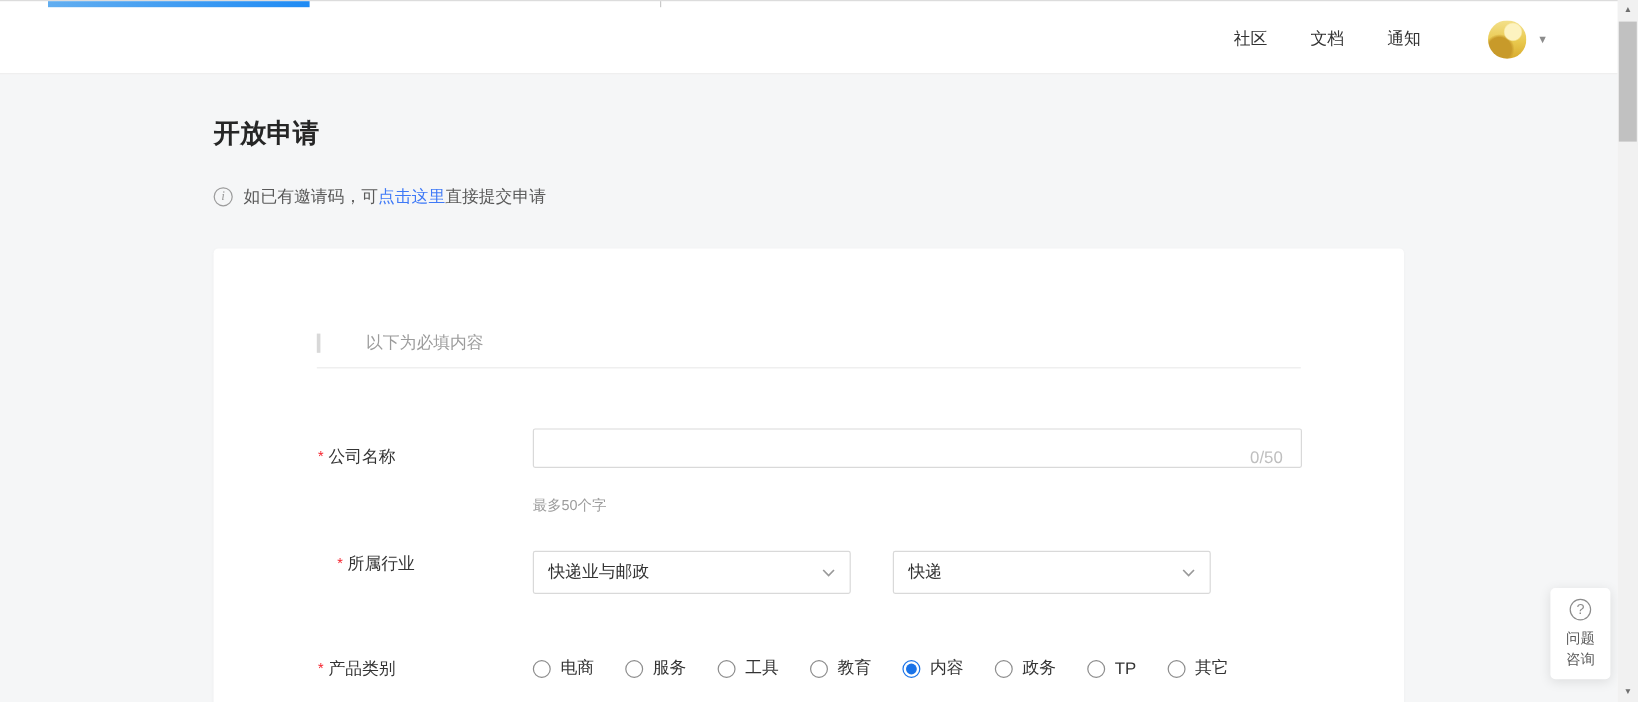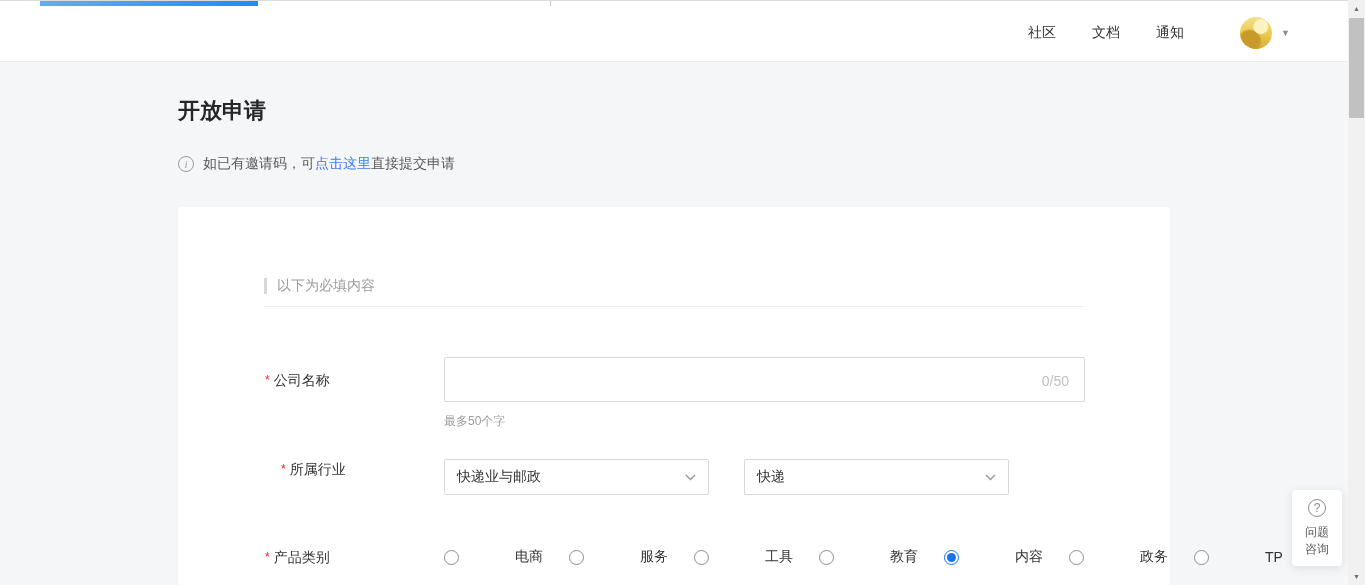--- a/index.html
+++ b/index.html
@@ -37,44 +37,44 @@
   .notice { position:absolute; left:178px; top:93px; display:flex; align-items:center; font-size:14px; color:#595959; }
   .info-icon { width:16px; height:16px; border:1px solid #9b9b9b; border-radius:50%; color:#9b9b9b;
     font-size:11px; font-style:italic; font-family:"Liberation Serif",serif; display:flex; align-items:center; justify-content:center; margin-right:9px; }
   .notice a { color:#3e79f7; text-decoration:none; cursor:pointer; }
 
   
   .card { position:absolute; left:178px; top:145px; width:992px; height:500px; background:#fff;
     border-radius:4px; box-shadow:0 1px 3px rgba(0,0,0,0.03); }
   .section-head { position:absolute; left:86px; top:70px; display:flex; align-items:center; }
   .section-bar { width:3px; height:16px; background:#d8d8d8; margin-right:10px; }
-  .section-title { font-size:14px; color:#9c9c9c; }
+  .section-title { font-size:14px; color:#9c9c9c;margin-left:28px; }
   .divider { position:absolute; left:86px; top:99px; width:820px; height:1px; background:#ebebeb; }
 
   .field-label { position:absolute; left:87px; font-size:14px; color:#333; }
   .req { color:#f5222d; font-size:12px; margin-right:4px; vertical-align:1px; }
 
   .company-label { top:165px; }
-  .company-input-wrap { position:absolute; left:266px; top:150px; width:641px; height:45px; }
+  .company-input-wrap { position:absolute; left:266px; top:150px; width:641px; height:33px; }
   .company-input { width:100%; height:100%; border:1px solid #d9d9d9; border-radius:2px;
     padding:0 58px 0 14px; font-size:14px; color:#333; outline:none; font-family:inherit; }
   .char-counter { position:absolute; right:16px; top:0; height:47px; display:flex; align-items:center;
     font-size:14px; color:#bfbfbf; pointer-events:none; }
   .helper-text { position:absolute; left:266px; top:206px; font-size:12px; color:#9c9c9c; }
 
   .industry-label { top:254px;margin-left:16px; }
   .select { position:absolute; top:252px; width:265px; height:36px; border:1px solid #d9d9d9;
     border-radius:2px; background:#fff; display:flex; align-items:center; padding:0 12px; cursor:pointer; }
   .select-1 { left:266px; } .select-2 { left:566px; }
   .select-value { flex:1; font-size:14px; color:#333; }
   .chevron { width:11px; height:7px; }
 
   .category-label { top:342px; }
   .radio-row { position:absolute; left:266px; top:341px; display:flex; align-items:center; gap:26px; }
-  .radio-item { display:flex; align-items:center; cursor:pointer;gap:48px; }
+  .radio-item { display:flex; align-items:center; cursor:pointer; }
   .radio-circle { width:15px; height:15px; border:1px solid #8c8c8c; border-radius:50%; margin-right:8px;
     position:relative; background:#fff; flex:none; }
   .radio-item.is-checked .radio-circle { border-color:#1a73e8; }
   .radio-item.is-checked .radio-circle::after { content:""; position:absolute; inset:2px;
     border-radius:50%; background:#1a73e8; }
   .radio-label { font-size:14px; color:#333; white-space:nowrap; }
 
   
   .help-widget { position:absolute; left:1292px; top:490px; width:50px; height:76px; background:#fff;
     border-radius:4px; box-shadow:0 2px 10px rgba(0,0,0,0.10); display:flex; flex-direction:column;

